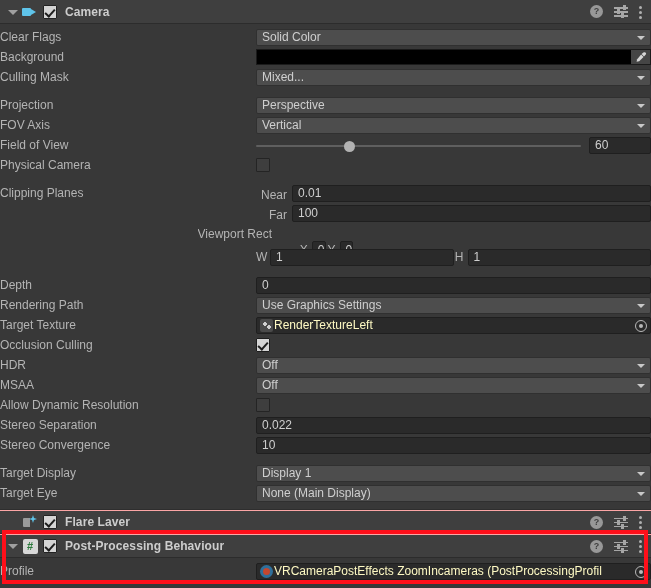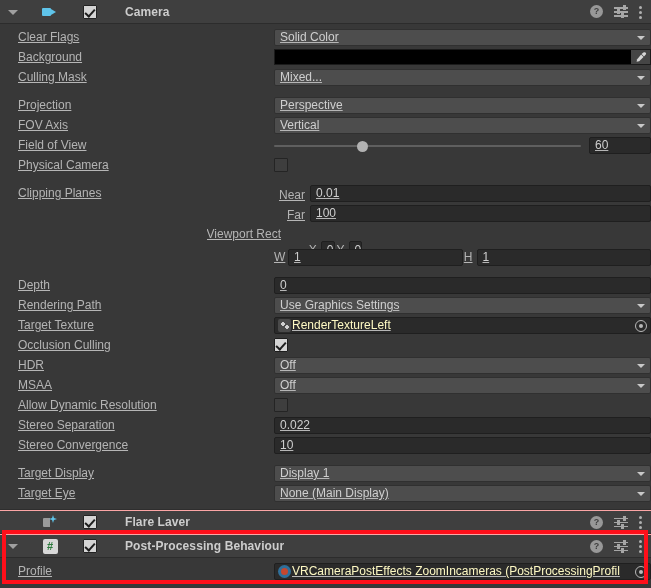--- a/index.html
+++ b/index.html
@@ -26,21 +26,20 @@
   
   .comp-header {
     position: relative;
     height: 24px;
     background: #3f3f3f;
     border-bottom: 1px solid #2c2c2c;
     display: flex;
     align-items: center;
     padding-left: 6px;
     box-sizing: border-box;
-    gap: 20px;
   }
   .comp-header.sub {
     border-top: 1px solid #fca5a5;
     text-align: center;
   }
   .foldout {
     width: 14px;
     height: 14px;
     position: relative;
     flex: 0 0 auto;
@@ -202,23 +201,21 @@
   .ico-kebab i:nth-child(1) { top: 1px; }
   .ico-kebab i:nth-child(2) { top: 6px; }
   .ico-kebab i:nth-child(3) { top: 11px; }
 
   
   .rows { padding-top: 3px; }
   .row {
     display: flex;
     align-items: center;
     height: 20px;
-    padding-left: 18px;
-    box-sizing: border-box;
-    text-decoration: underline;
+    box-sizing: border-box;
   }
   .row.gap { margin-top: 8px; }
   .row.gap-sm { margin-top: 4px; flex-direction: column; }
   .label {
     width: 256px;
     flex: 0 0 auto;
     color: #b4b4b4;
     font-size: 12px;
     white-space: nowrap;
     overflow: hidden;

